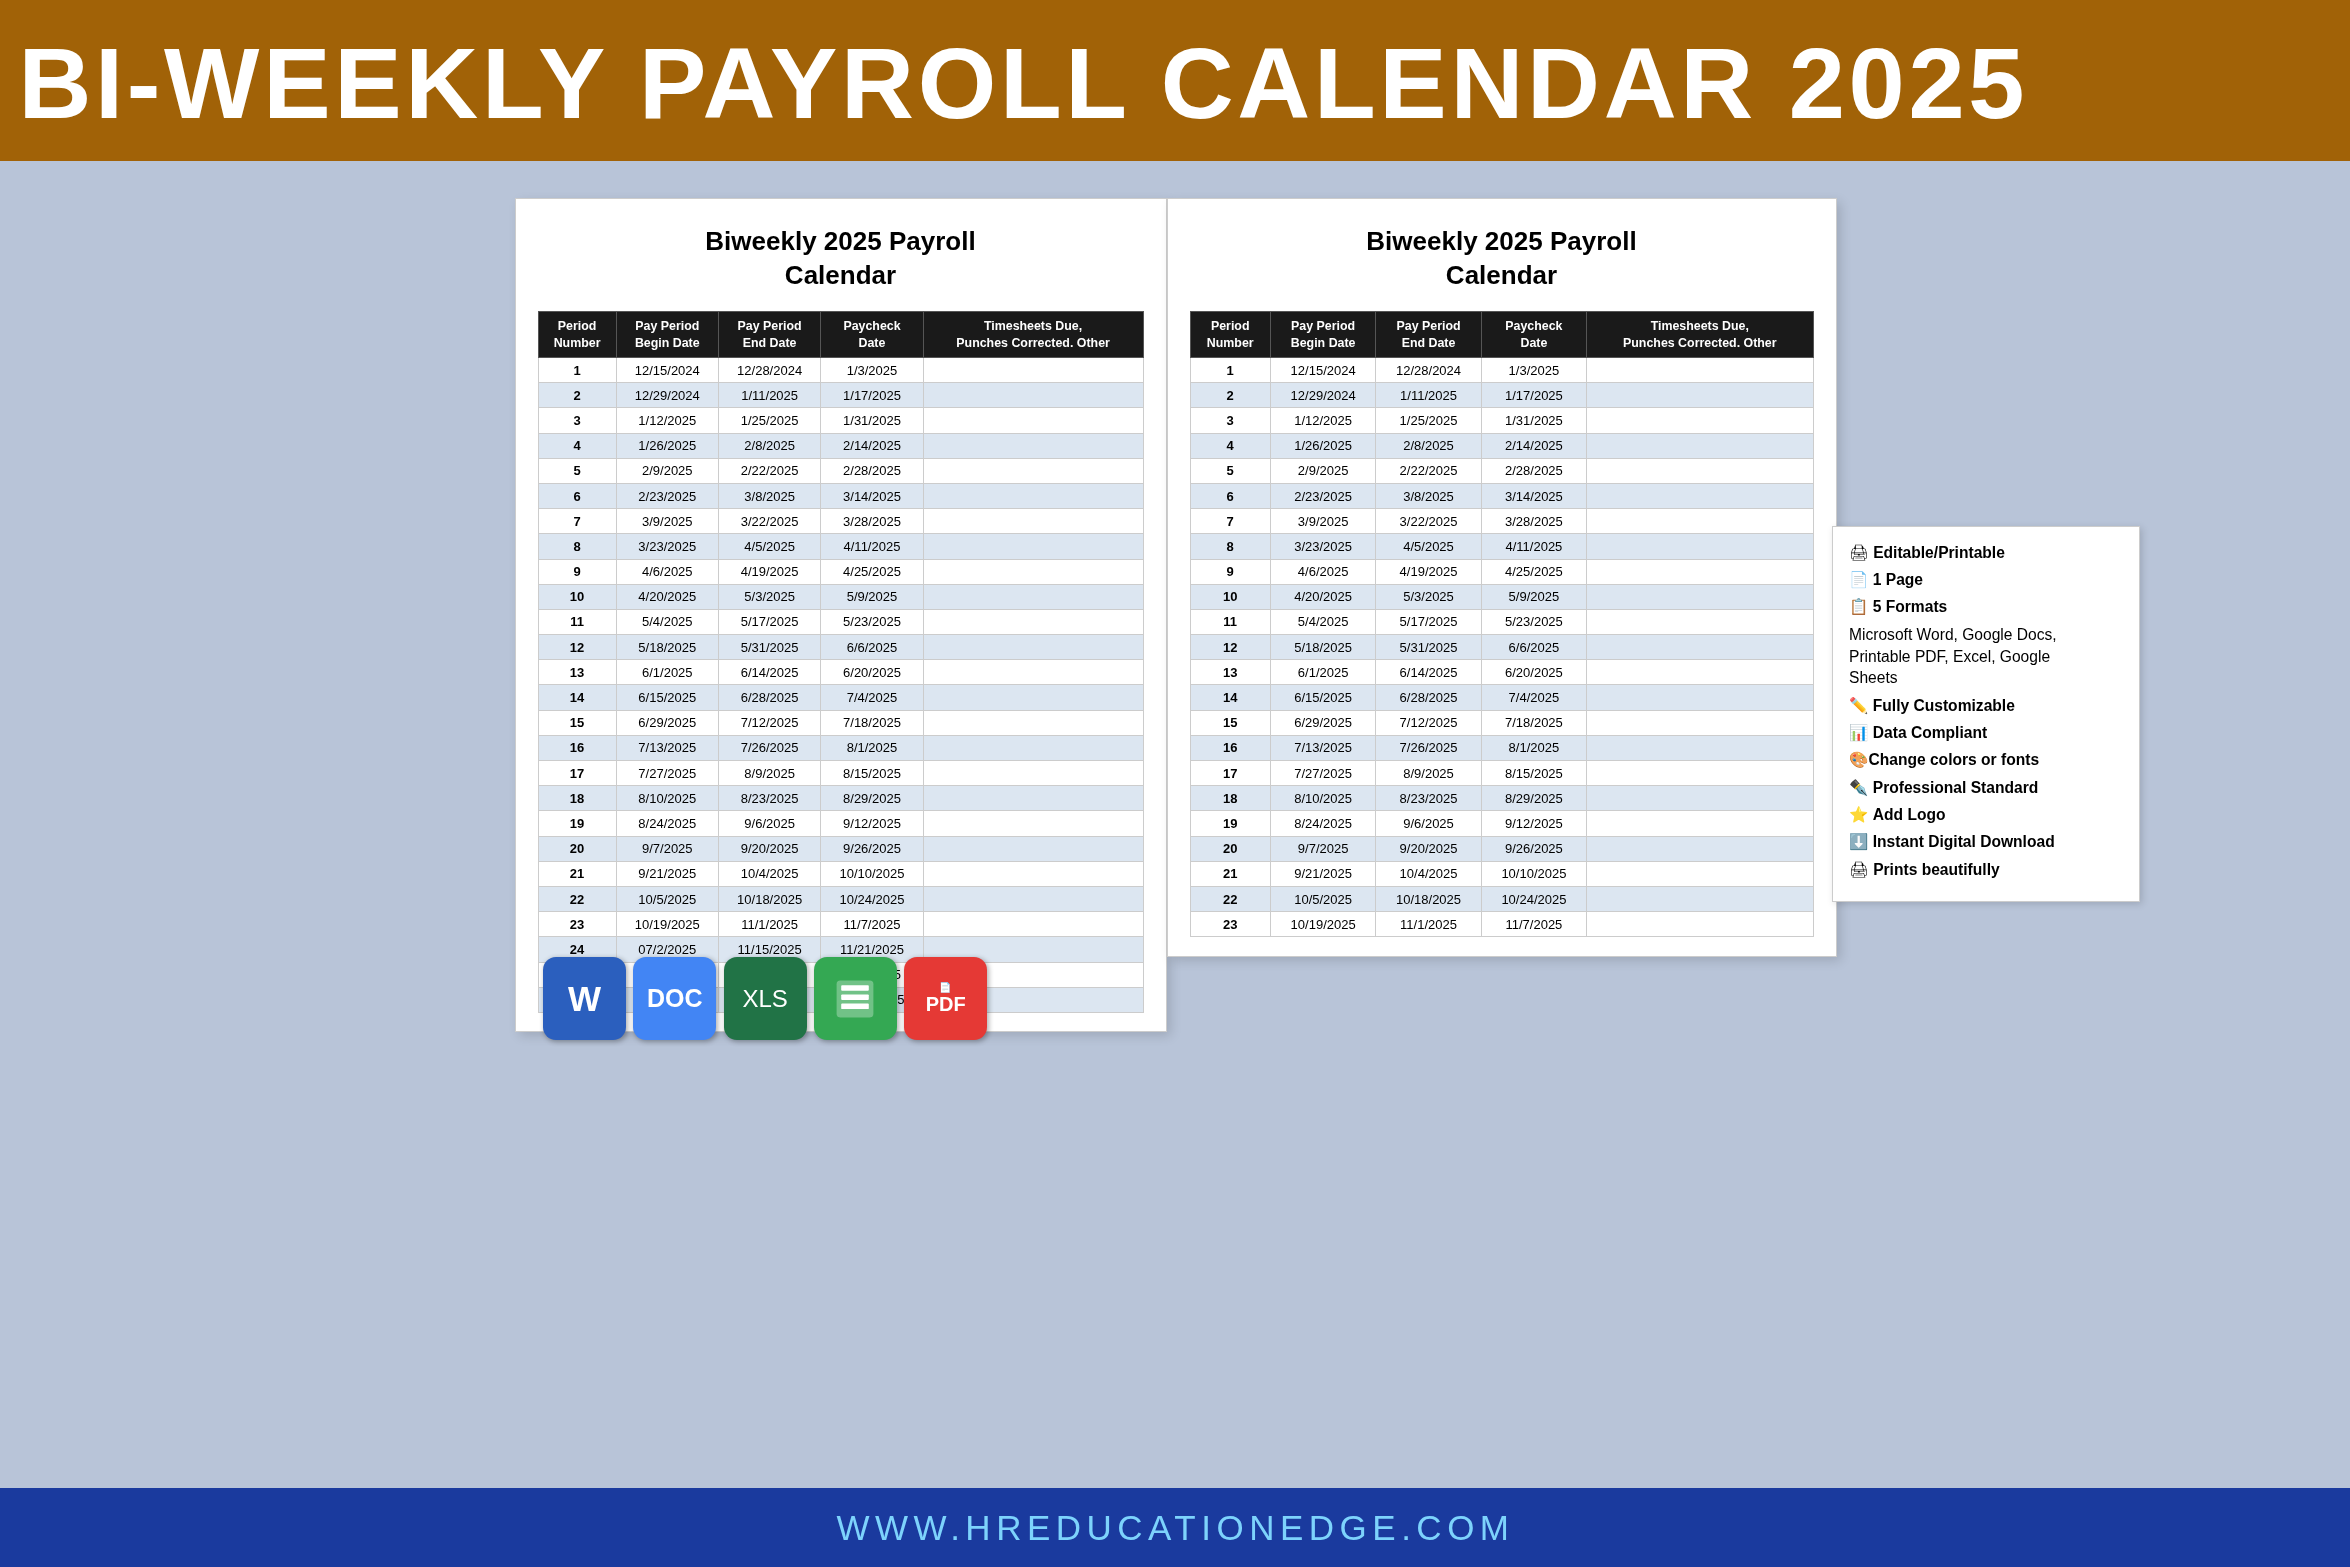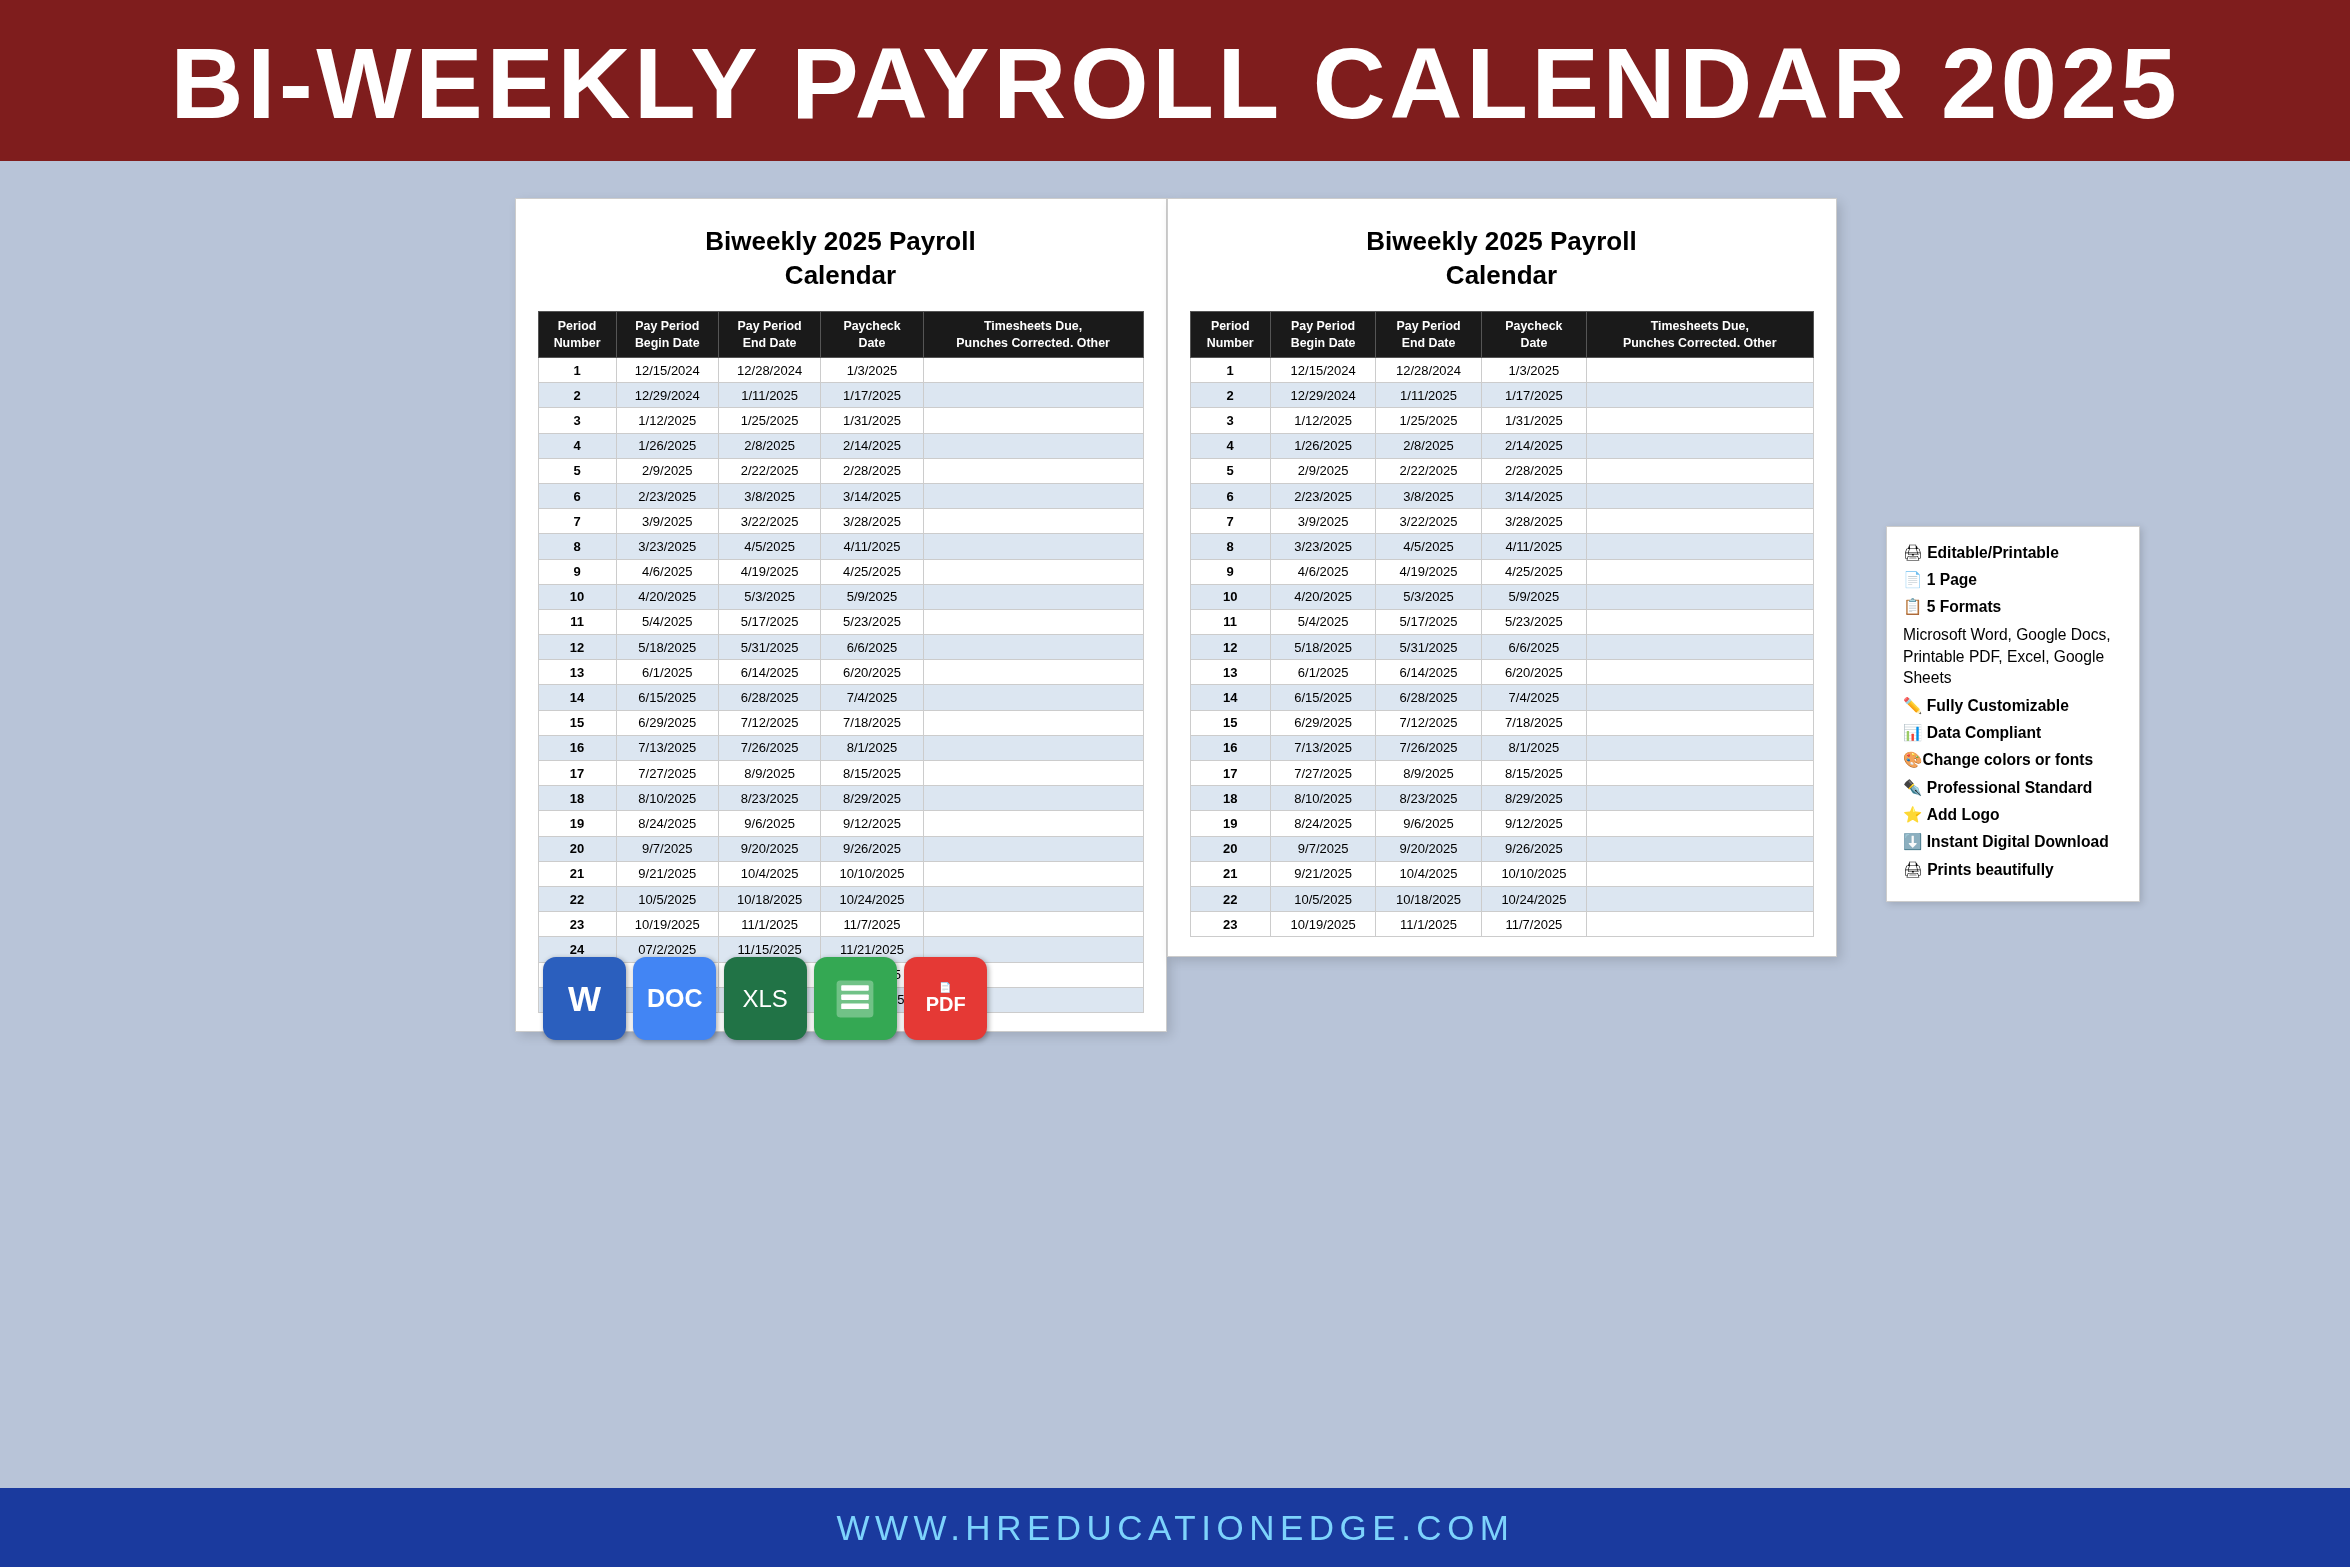--- a/index.html
+++ b/index.html
@@ -8,22 +8,22 @@
       height: 1568px;
       background: #2a4db5;
       font-family: Arial, sans-serif;
       overflow: hidden;
       display: flex;
       flex-direction: column;
     }
 
     
     .header {
-      background: #7f1d1d;
-      text-align: center;
+      background: #a16207;
+      text-align: left;
       padding: 26px 18.4px 20px;
     }
     .header h1 {
       color: white;
       font-size: 101px;
       font-weight: 900;
       letter-spacing: 3.7px;
       text-transform: uppercase;
     }
 
@@ -122,21 +122,21 @@
     .icon-pdf { background: #e53935; }
 
     
     .info-box {
       position: absolute;
       right: -303px;
       bottom: 55px;
       background: white;
       border: 1.4px solid #ccc;
       padding: 14.7px 16.5px;
-      width: 254px;
+      width: 308px;
       font-size: 15.6px;
       box-shadow: 1.8px 1.8px 7.3px rgba(0,0,0,0.15);
     }
 
     .info-box .info-item {
       margin-bottom: 5.5px;
       line-height: 1.4;
     }
 
     .info-box .info-item strong {

